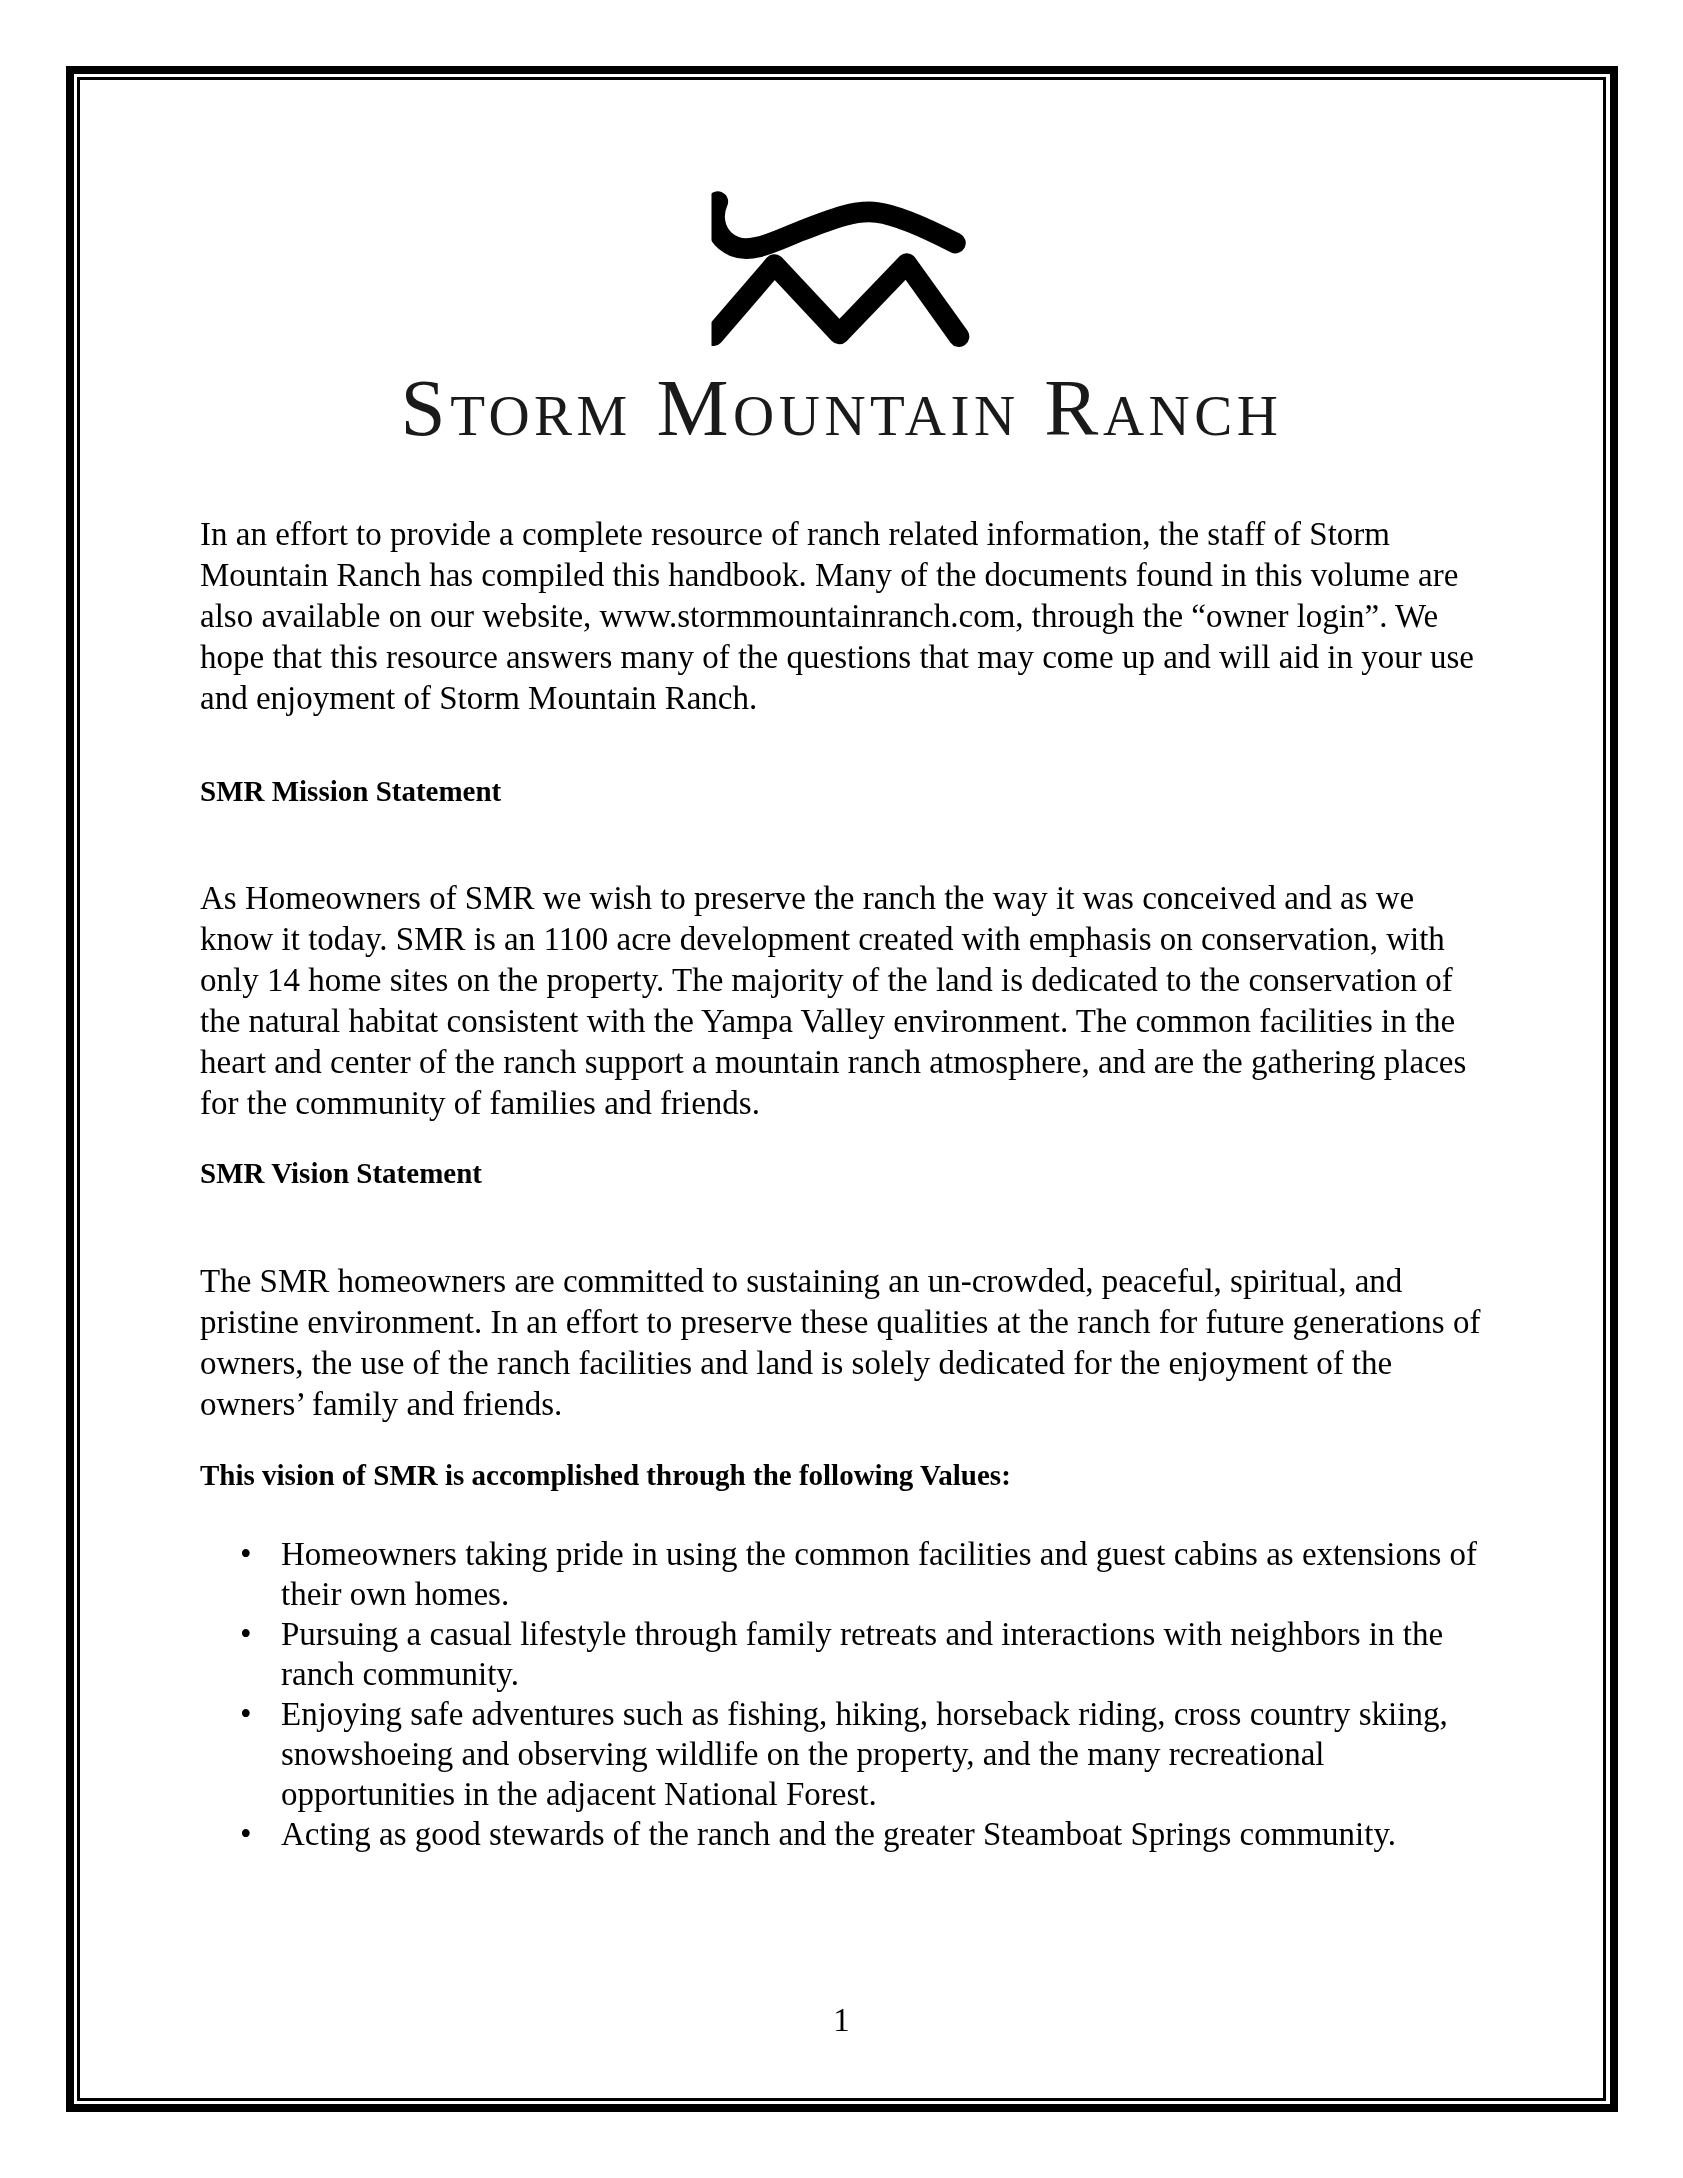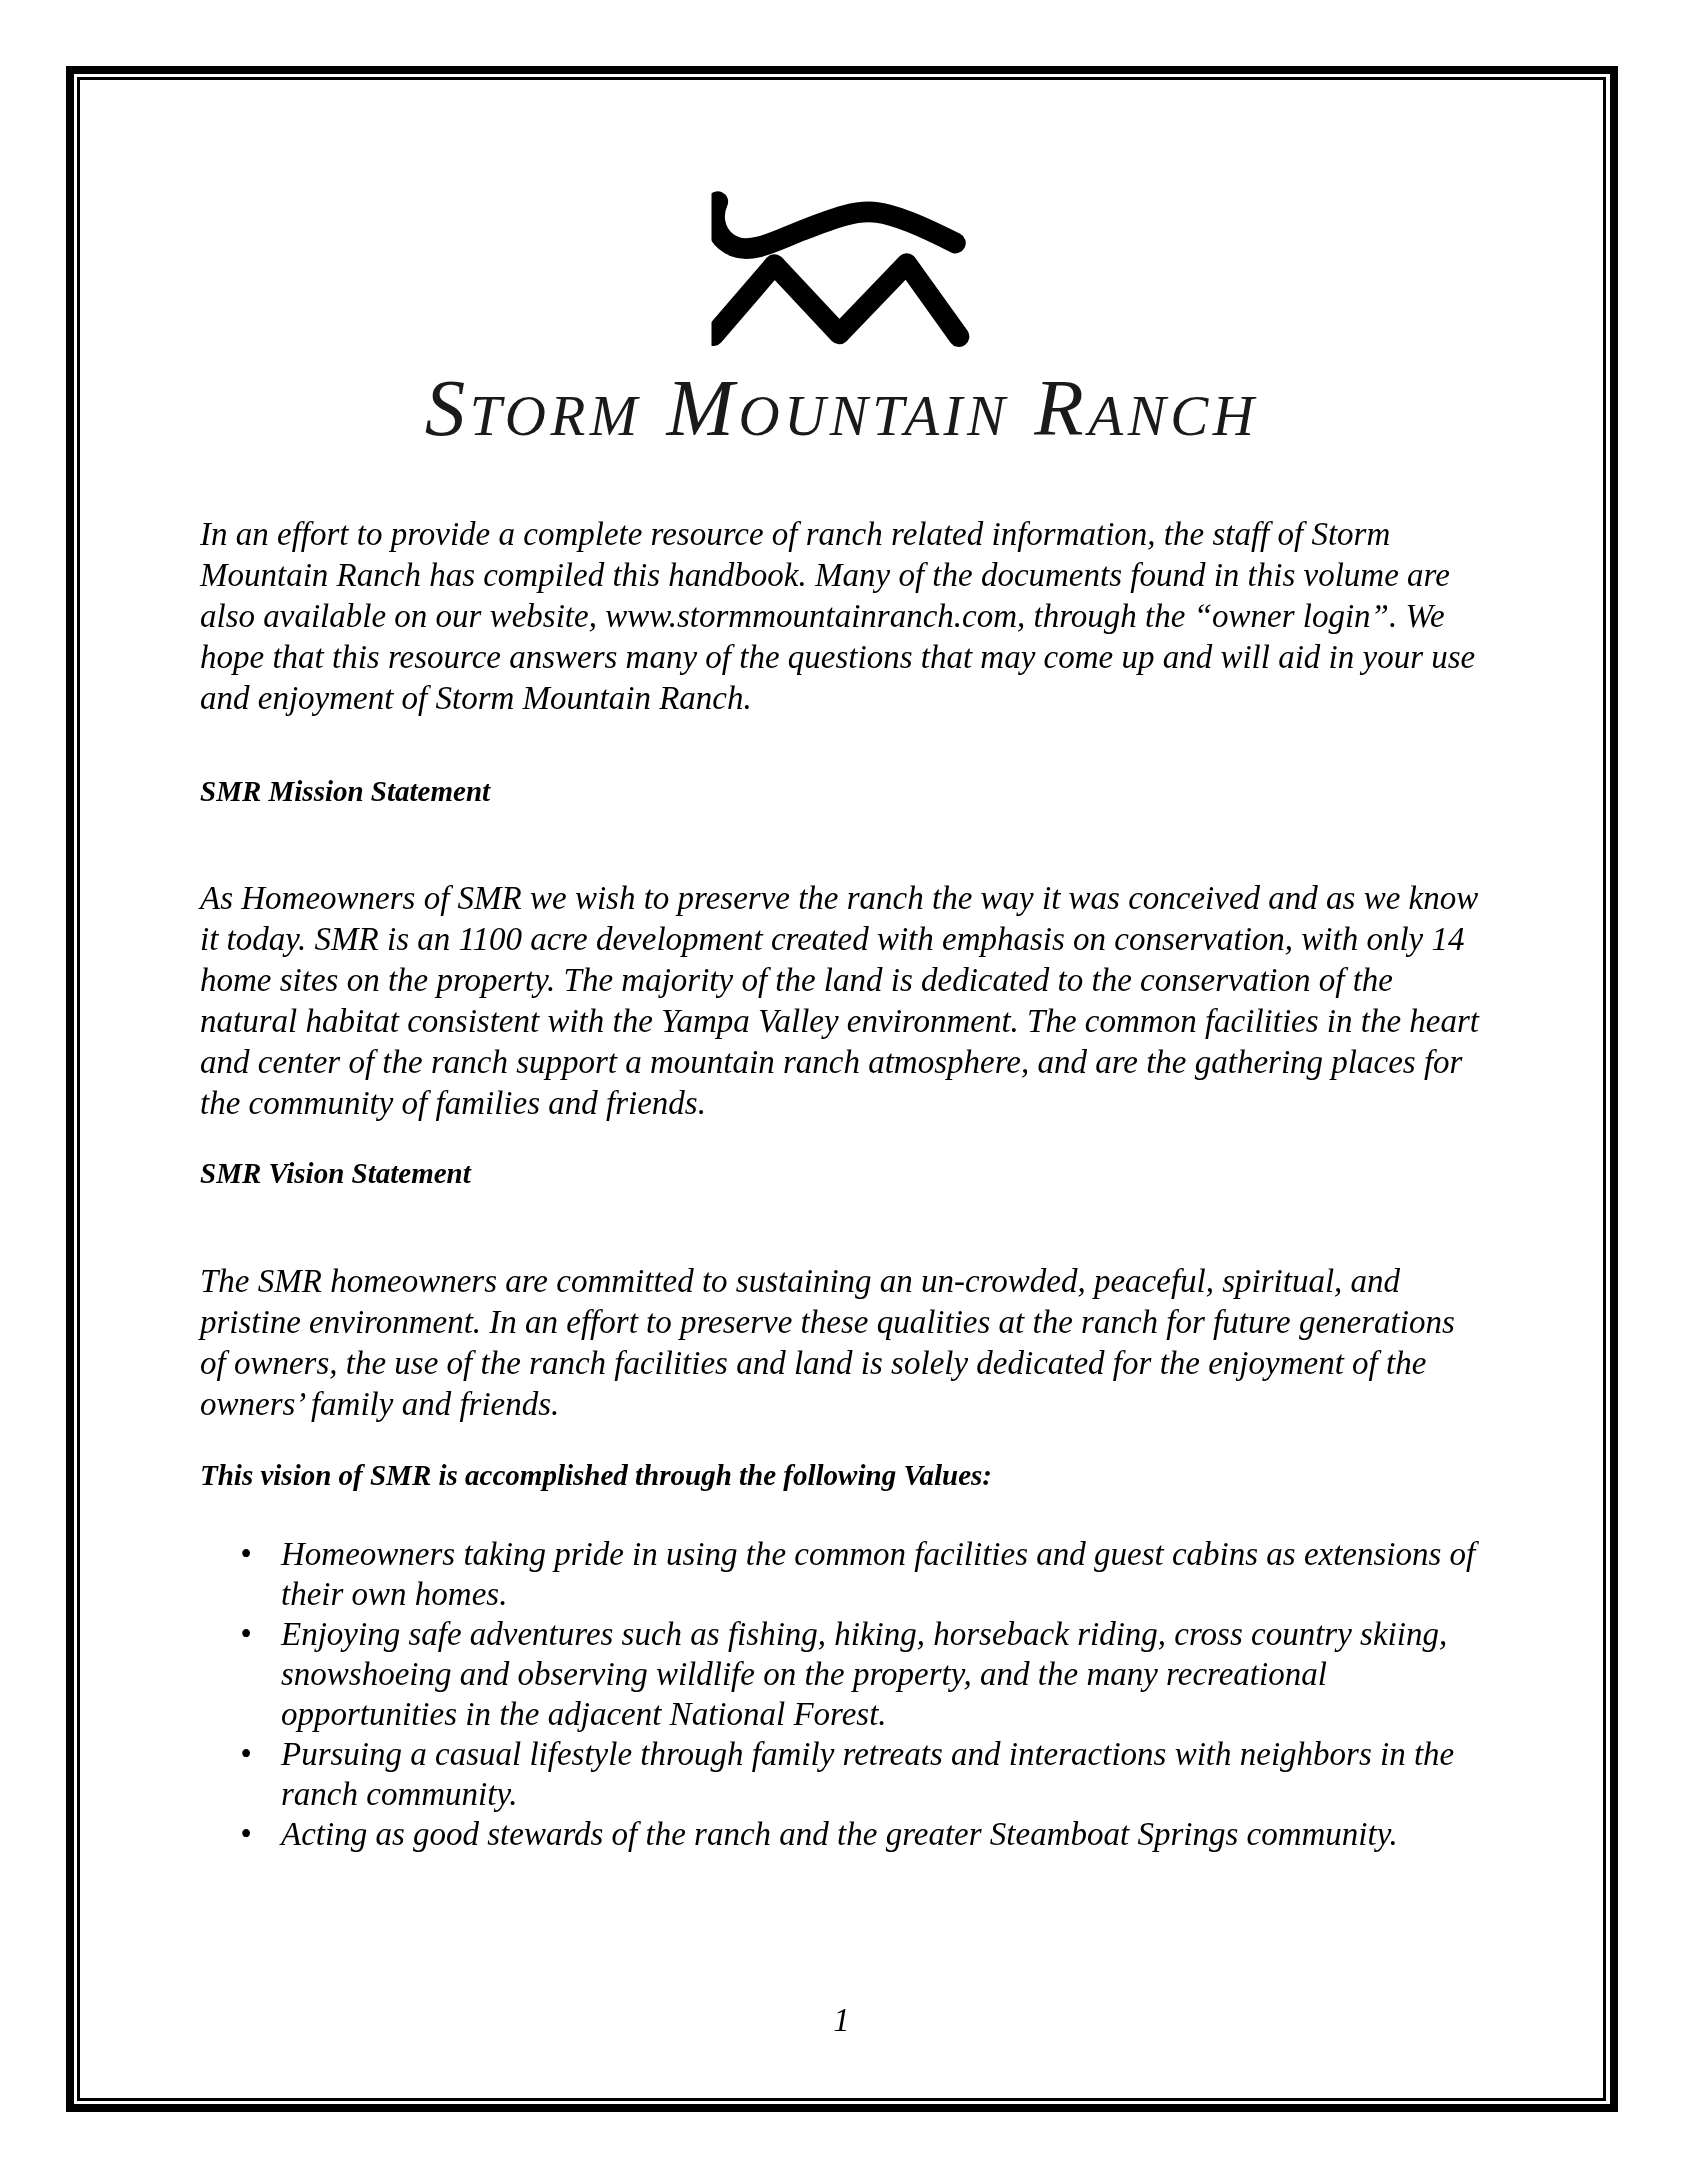--- a/index.html
+++ b/index.html
@@ -16,21 +16,21 @@
     left:66px;top:66px;right:65px;bottom:66px;
     border:8px solid #000000;
   }
   .frame-inner{
     position:absolute;
     left:77px;top:77px;right:77px;bottom:77px;
     border:3.6px solid #000000;
   }
   .content{
     position:absolute;
-    left:200px;top:0;width:1283px;height:2178px;font-style:italic;
+    left:200px;top:0;width:1283px;height:2178px;
   }
   .logo-mark{
     position:absolute;
     top:189px;left:50%;
     transform:translateX(-50%);
   }
   .wordmark{
     position:absolute;
     top:367px;left:0;width:100%;
     text-align:center;
@@ -99,22 +99,22 @@
     <div class="heading mission-heading">SMR Mission Statement</div>
     <p class="para mission-body">As Homeowners of SMR we wish to preserve the ranch the way it was conceived and as we know it today. SMR is an 1100 acre development created with emphasis on conservation, with only 14 home sites on the property. The majority of the land is dedicated to the conservation of the natural habitat consistent with the Yampa Valley environment. The common facilities in the heart and center of the ranch support a mountain ranch atmosphere, and are the gathering places for the community of families and friends.</p>
 
     <div class="heading vision-heading">SMR Vision Statement</div>
     <p class="para vision-body">The SMR homeowners are committed to sustaining an un-crowded, peaceful, spiritual, and pristine environment. In an effort to preserve these qualities at the ranch for future generations of owners, the use of the ranch facilities and land is solely dedicated for the enjoyment of the owners’ family and friends.</p>
 
     <div class="heading values-heading">This vision of SMR is accomplished through the following Values:</div>
 
     <ul class="values-list">
       <li>Homeowners taking pride in using the common facilities and guest cabins as extensions of their own homes.</li>
+      <li>Pursuing a casual lifestyle through family retreats and interactions with neighbors in the ranch community.</li>
       <li>Enjoying safe adventures such as fishing, hiking, horseback riding, cross country skiing, snowshoeing and observing wildlife on the property, and the many recreational opportunities in the adjacent National Forest.</li>
-      <li>Pursuing a casual lifestyle through family retreats and interactions with neighbors in the ranch community.</li>
       <li>Acting as good stewards of the ranch and the greater Steamboat Springs community.</li>
     </ul>
 
     <div class="page-number">1</div>
 
   </div>
 </div>
 
 
 </body></html>

